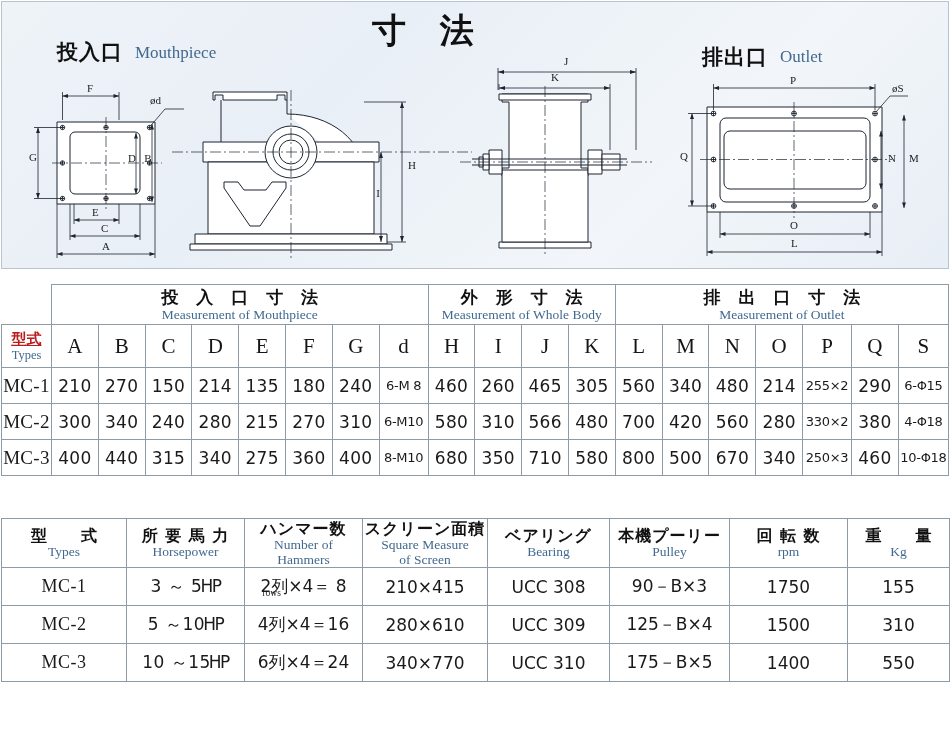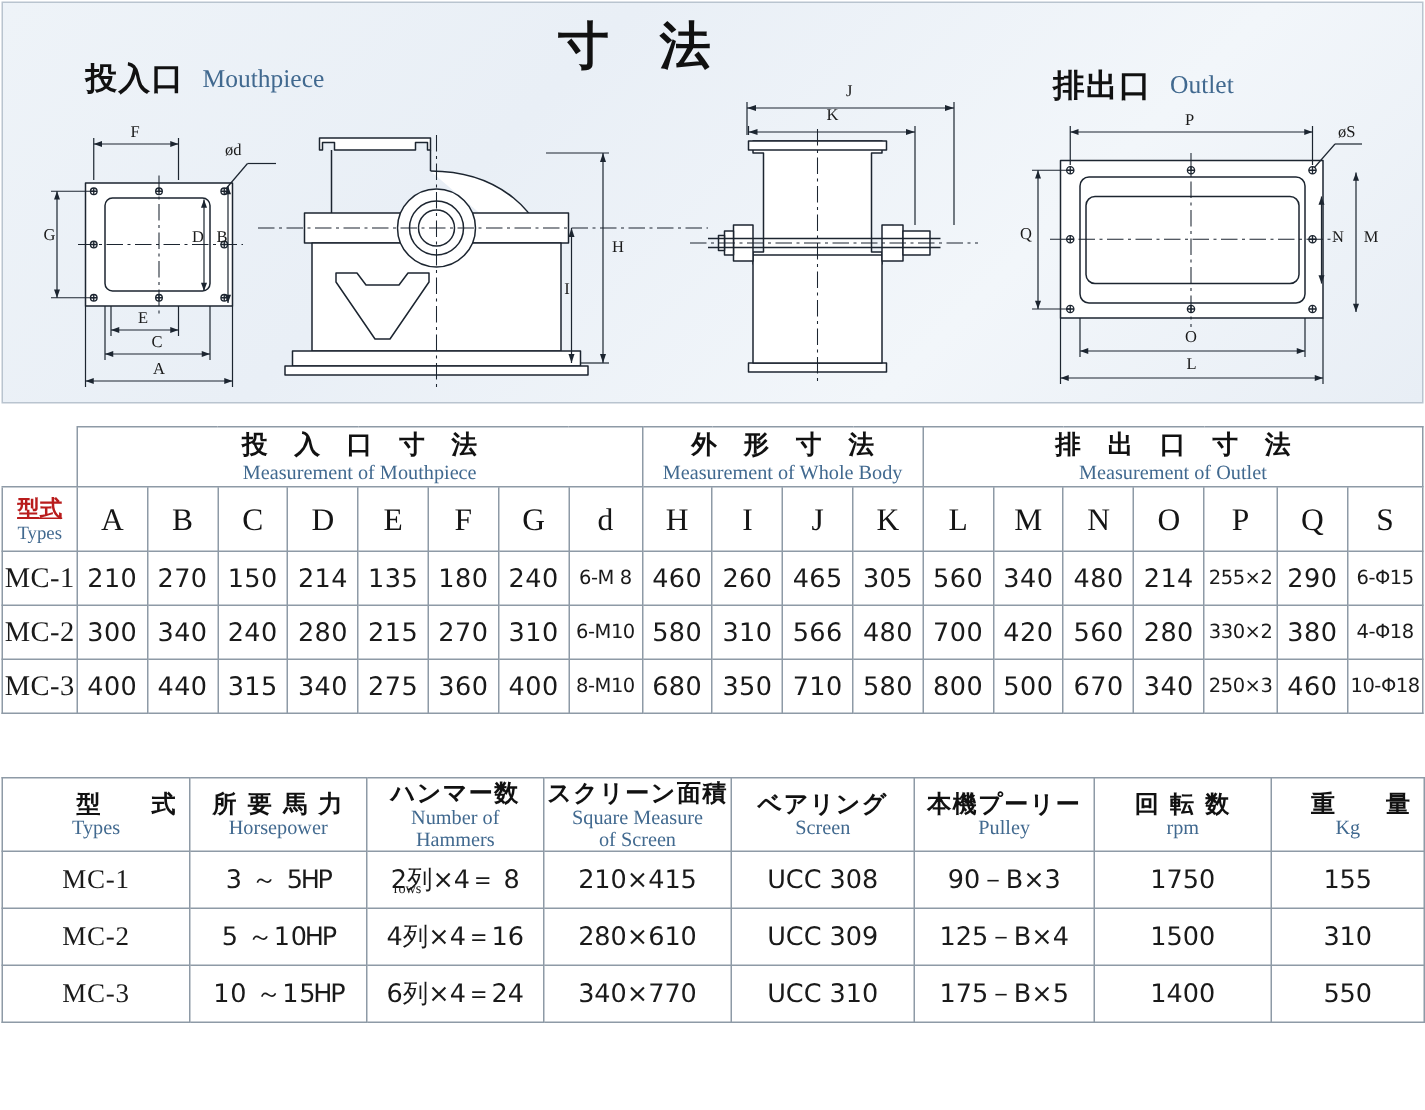--- a/index.html
+++ b/index.html
@@ -108,21 +108,21 @@
   .spec-banner .en{
     position:absolute;left:513px;top:17px;
     font-family:"Liberation Serif",serif;font-size:23px;color:#3d6796;
   }
   #spec-table{width:948px;margin-top:5px;}
   #spec-table thead td{height:48px;}
   #spec-table .jp{
     font-family:"DejaVu Sans",sans-serif;font-weight:bold;font-size:16px;
     color:#111;display:block;line-height:19px;letter-spacing:1px;
   }
-  #spec-table .jp.sp{letter-spacing:9px;padding-left:9px;text-align:right;}
+  #spec-table .jp.sp{letter-spacing:9px;padding-left:9px;}
   #spec-table .en{
     font-family:"Liberation Serif",serif;font-size:13.5px;color:#41698f;
     display:block;line-height:14.5px;
   }
   #spec-table tbody td{height:37px;font-size:17px;}
   #spec-table tbody td.model{font-family:"Liberation Serif",serif;font-size:18px;letter-spacing:0.5px;}
   #spec-table tbody td.hp{letter-spacing:0.5px;}
   #spec-table .hp .hpu{margin-left:-2px;letter-spacing:-1.5px;}
   .hammer{position:relative;display:inline-block;}
   .hammer .rows{
@@ -572,21 +572,21 @@
           <td>
             <span class="jp">ハンマー数</span>
             <span class="en">Number of<br>Hammers</span>
           </td>
           <td>
             <span class="jp">スクリーン面積</span>
             <span class="en">Square Measure<br>of Screen</span>
           </td>
           <td>
             <span class="jp">ベアリング</span>
-            <span class="en">Screen</span>
+            <span class="en">Bearing</span>
           </td>
           <td>
             <span class="jp">本機プーリー</span>
             <span class="en">Pulley</span>
           </td>
           <td>
             <span class="jp">回 転 数</span>
             <span class="en">rpm</span>
           </td>
           <td>

